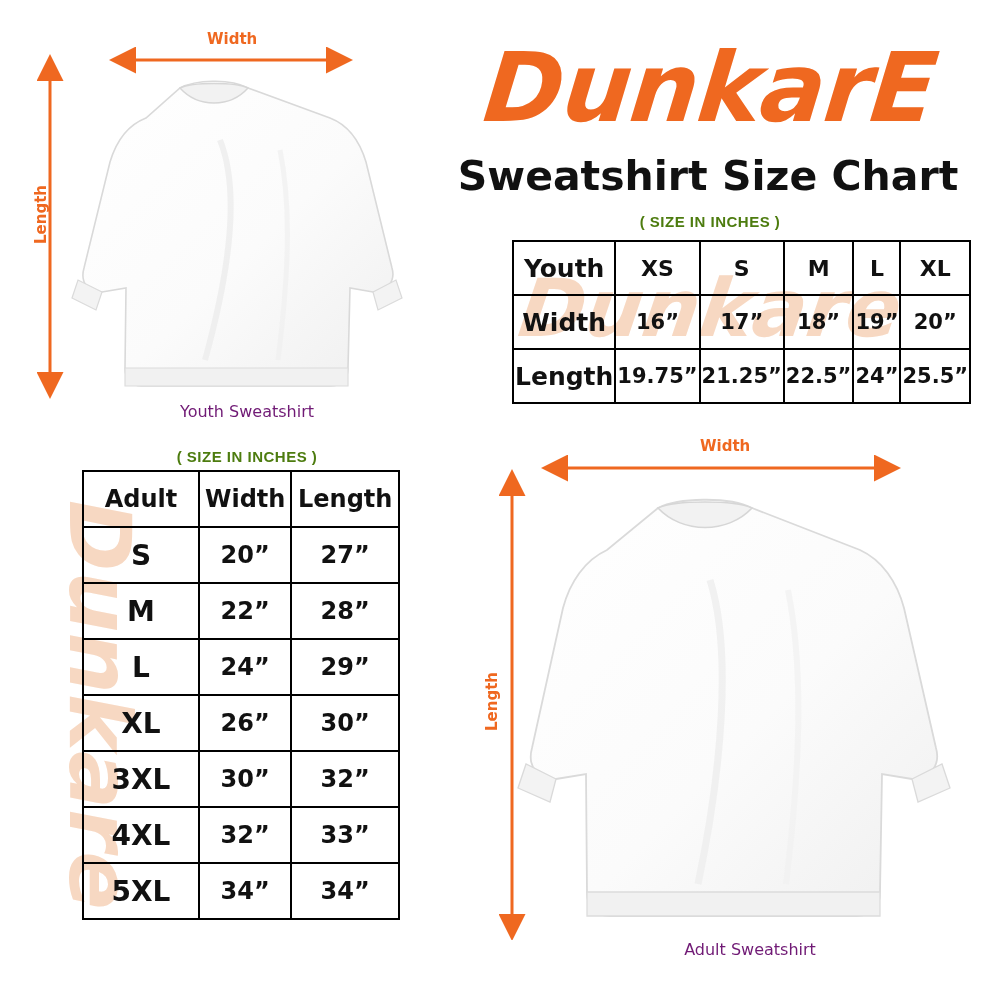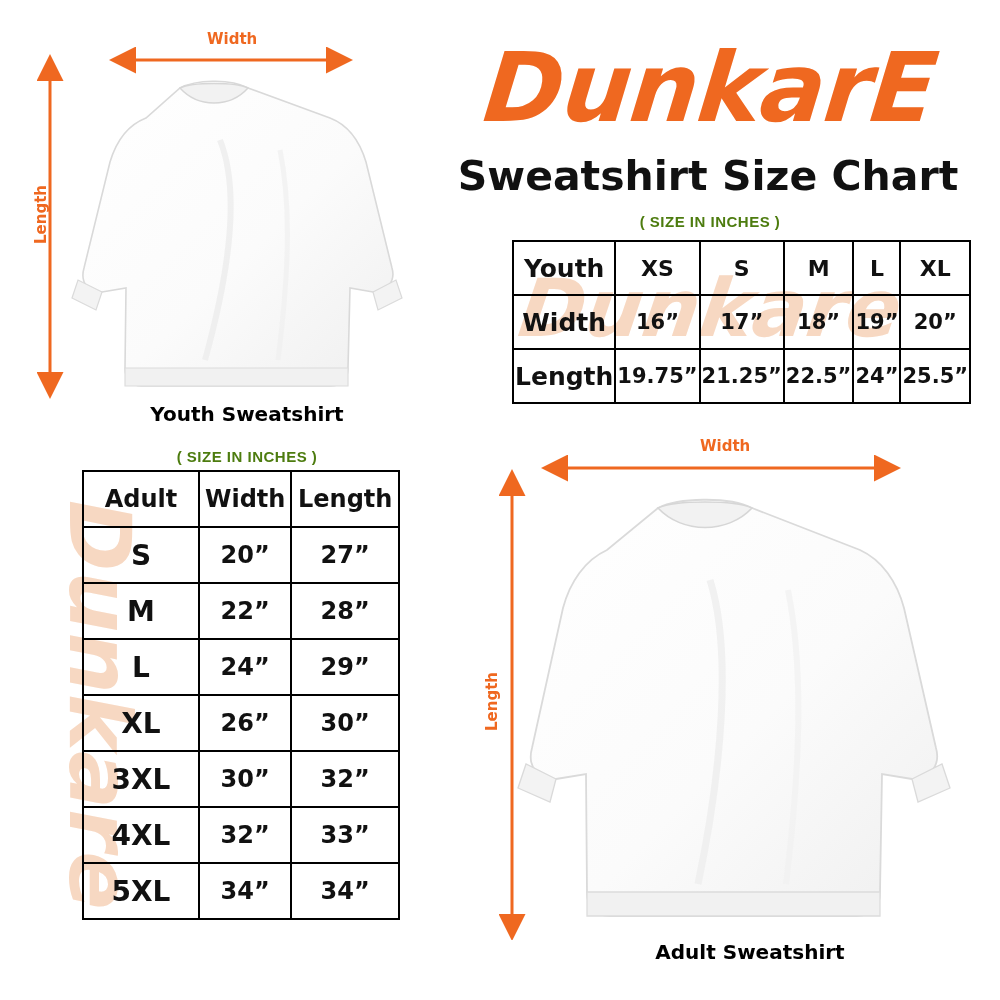--- a/index.html
+++ b/index.html
@@ -137,23 +137,23 @@
     font-size: 86px;
     transform: rotate(90deg);
     transform-origin: left top;
     white-space: nowrap;
   }
 
   
   .shirt-caption {
     position: absolute;
     text-align: center;
-    font-size: 20px;
-    font-weight: bold;
-    color: #000000;
+    font-size: 16px;
+    font-weight: normal;
+    color: #701a75;
     font-family: "DejaVu Sans", sans-serif;
   }
   #youth-caption { left: 80px; top: 402px; width: 334px; }
   #adult-caption { left: 540px; top: 940px; width: 420px; }
 
   .arrow-label {
     position: absolute;
     font-size: 15px;
     font-weight: bold;
     color: #ef6820;

